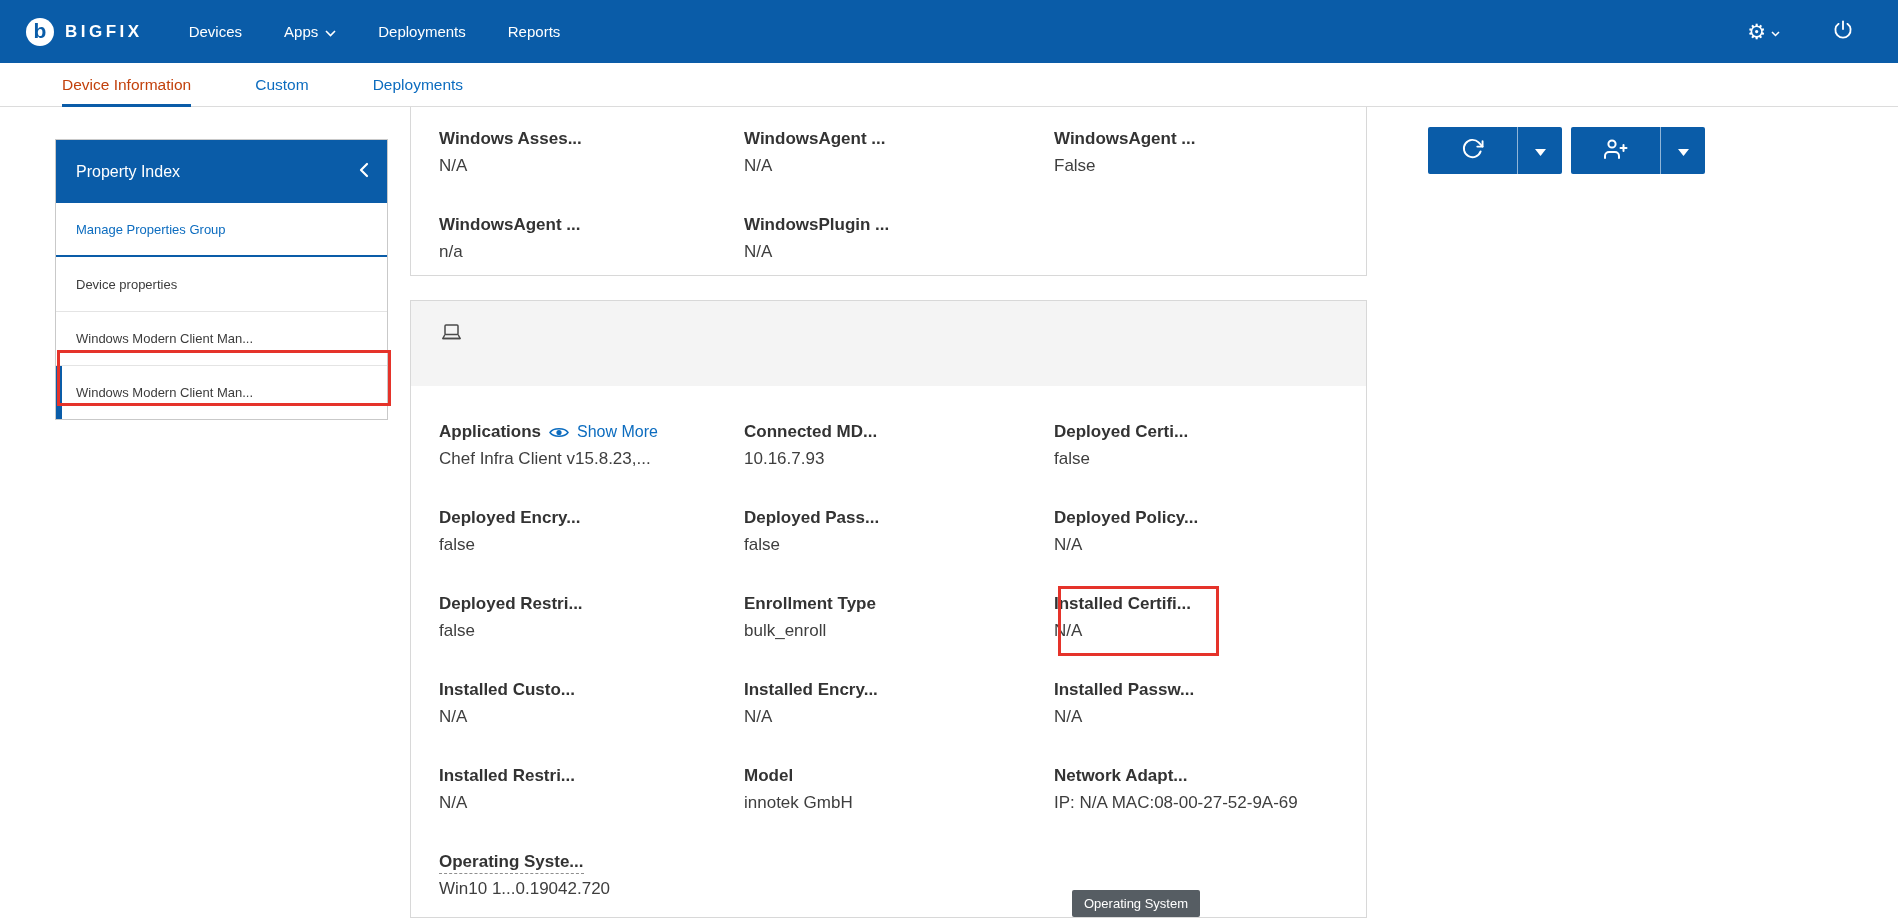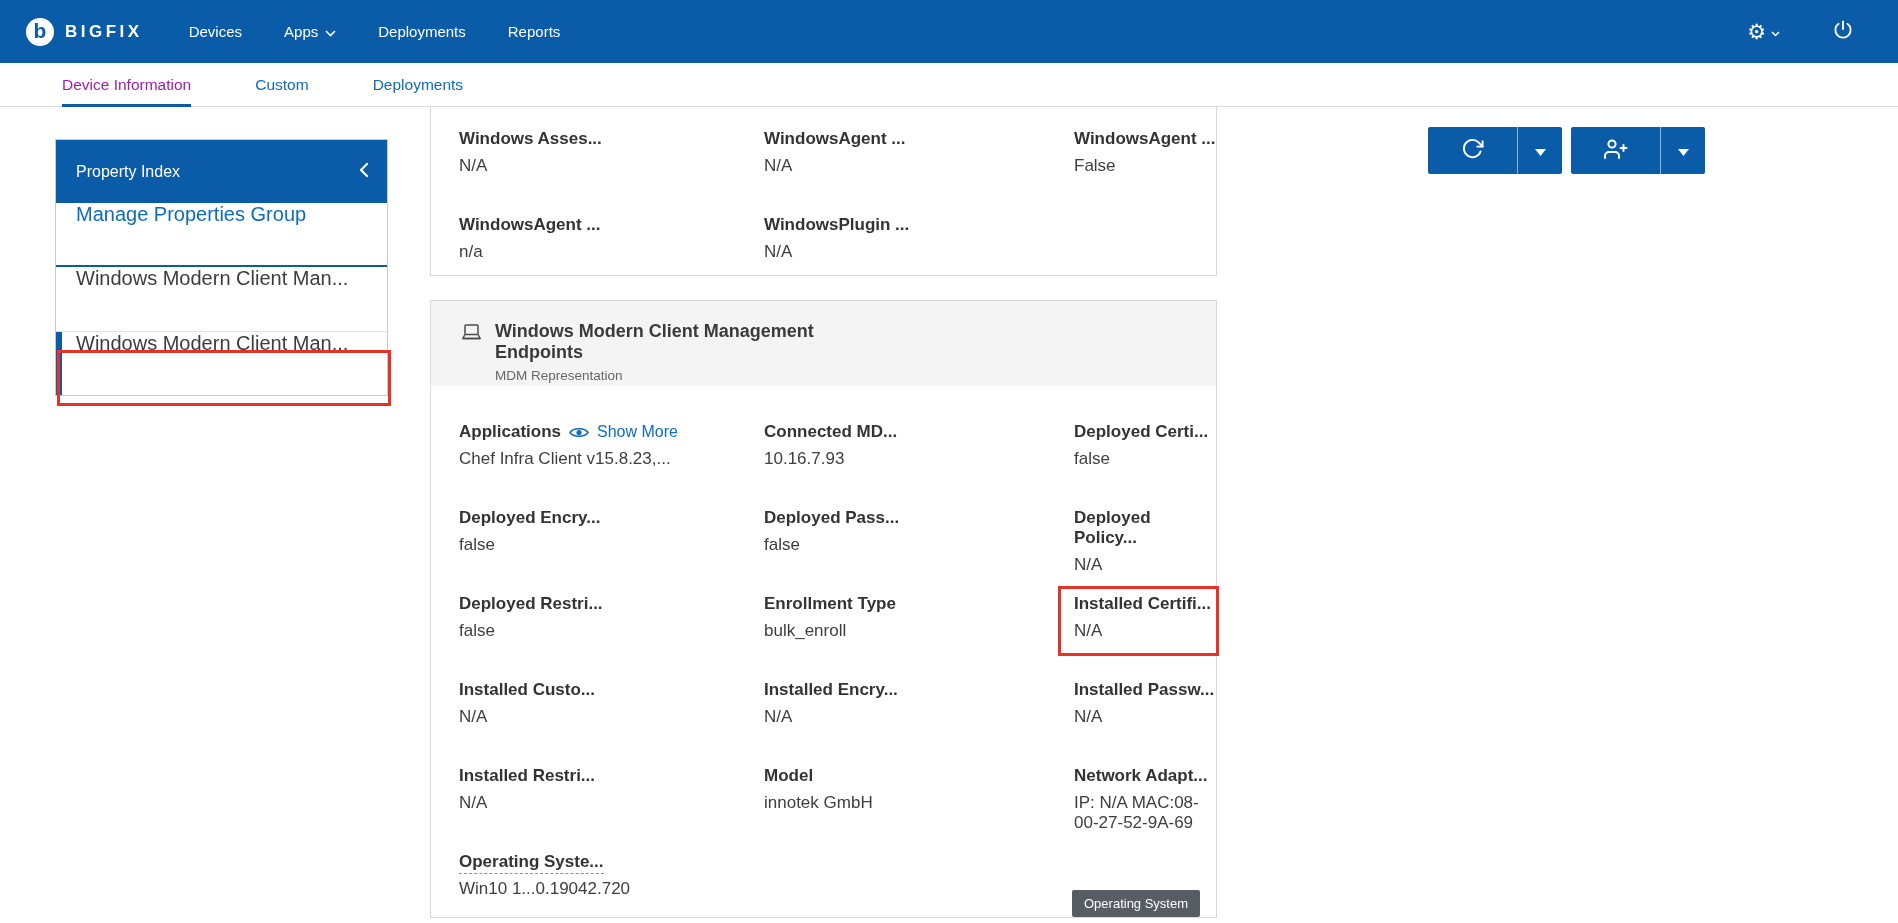--- a/index.html
+++ b/index.html
@@ -14,34 +14,34 @@
   .brand-text { font-size: 17px; font-weight: bold; letter-spacing: 3.5px; }
   .nav { display: flex; margin-left: 46px; gap: 42px; font-size: 15px; align-items: center; height: 100%; }
   .nav-item { display: flex; align-items: center; gap: 7px; cursor: pointer; height: 100%; }
   .topbar-right { margin-left: auto; display: flex; align-items: center; gap: 52px; }
   .icon-btn { display: flex; align-items: center; gap: 5px; cursor: pointer; }
   .gear-glyph { font-size: 21px; line-height: 1; }
 
   
   .tabbar { height: 44px; border-bottom: 1px solid #dcdcdc; display: flex; align-items: stretch; padding-left: 62px; gap: 64px; background: #fff; }
   .tab { display: flex; align-items: center; font-size: 15.5px; color: #0C6CBF; cursor: pointer; position: relative; }
-  .tab.active { color: #a21caf; justify-content: center; }
+  .tab.active { color: #c2410c; justify-content: center; }
   .tab.active::after { content: ""; position: absolute; left: 0; right: 0; bottom: -1px; height: 3px; background: #0A5CA8; }
 
   
   .sidebar { position: absolute; left: 55px; top: 139px; width: 333px; border: 1px solid #c9c9c9; background: #000000; }
   .sidebar-header { height: 63px; background: #0A5CA8; color: #fff; display: flex; align-items: center; justify-content: space-between; padding: 0 18px 0 20px; font-size: 16px; }
-  .sidebar-item { height: 64px; display: flex; align-items: flex-start; padding: 0 20px; font-size: 20px; color: #3c3c3c; cursor: pointer; position: relative; background: #fff; }
+  .sidebar-item { height: 54px; display: flex; align-items: center; padding: 0 20px; font-size: 13px; color: #3c3c3c; cursor: pointer; position: relative; background: #fff; }
   .sidebar-item.link-item { color: #0C6CBF; border-bottom: 2px solid #0A5CA8; }
   .sidebar-item + .sidebar-item { border-top: 1px solid #e4e4e4; }
   .sidebar-item.link-item + .sidebar-item { border-top: none; }
   .sidebar-item.selected::before { content: ""; position: absolute; left: 0; top: 0; bottom: 0; width: 6px; background: #0A5CA8; }
 
   
-  .main { position: absolute; left: 430px; top: 107px; width: 787px; }
+  .main { position: absolute; left: 410px; top: 107px; width: 957px; }
   .card { border: 1px solid #d8d8d8; background: #fff; }
   .card-top { border-top: none; height: 169px; padding: 22px 0 0 28px; overflow: hidden;
               display: grid; grid-template-columns: 305px 310px 1fr; grid-auto-rows: 86px; }
   .card-mdm { margin-top: 24px; height: 618px; overflow: hidden; }
   .card-mdm-header { background: #f4f4f4; height: 85px; padding: 20px 0 0 30px; display: flex; gap: 13px; }
   .mdm-title { font-size: 18px; font-weight: bold; color: #3a3a3a; line-height: 1.16; max-width: 340px; }
   .mdm-subtitle { font-size: 13.5px; color: #666; margin-top: 5px; }
   .laptop-icon { margin-top: 2px; }
   .card-mdm-body { padding: 36px 0 0 28px; display: grid; grid-template-columns: 305px 310px 1fr; grid-auto-rows: 86px; }
 
@@ -134,20 +134,23 @@
       <span>
         <svg width="10" height="16" viewBox="0 0 10 16" fill="none" stroke="#fff" stroke-width="2.2" stroke-linecap="round" stroke-linejoin="round">
             <polyline points="8,2 2,8 8,14"></polyline>
           </svg>
       </span>
     </div>
     <div class="sidebar-item link-item">
       <span>Manage Properties Group</span>
     </div>
     <div class="sidebar-item">
+      <span>Device properties</span>
+    </div>
+    <div class="sidebar-item">
       <span>Windows Modern Client Man...</span>
     </div>
     <div class="sidebar-item selected">
       <span>Windows Modern Client Man...</span>
     </div>
   </aside>
 
   <main class="main">
 
     <section class="card card-top">
@@ -176,24 +179,20 @@
 
     <section class="card card-mdm">
       <div class="card-mdm-header">
         <span class="laptop-icon">
           <svg width="21" height="19" viewBox="0 0 21 19" fill="none" stroke="#4a4a4a" stroke-width="1.5" stroke-linejoin="round">
             <rect x="4" y="2" width="13" height="9.5" rx="1"></rect>
             <path d="M4 11.5l-2.2 4h17.4l-2.2-4"></path>
             <path d="M1.8 15.5h17.4"></path>
           </svg>
         </span>
-        <div>
-          <div class="mdm-title">Windows Modern Client Management Endpoints</div>
-          <div class="mdm-subtitle">MDM Representation</div>
-        </div>
       </div>
 
       <div class="card-mdm-body">
 
         <div class="cell">
           <div class="label-row">
             <span class="prop-label">Applications</span>
             <span class="eye-icon">
               <svg width="20" height="13" viewBox="0 0 20 13" fill="none">
                   <path d="M1 6.5C4.2 1.5 15.8 1.5 19 6.5C15.8 11.5 4.2 11.5 1 6.5Z" stroke="#0C6CBF" stroke-width="1.5"></path>

